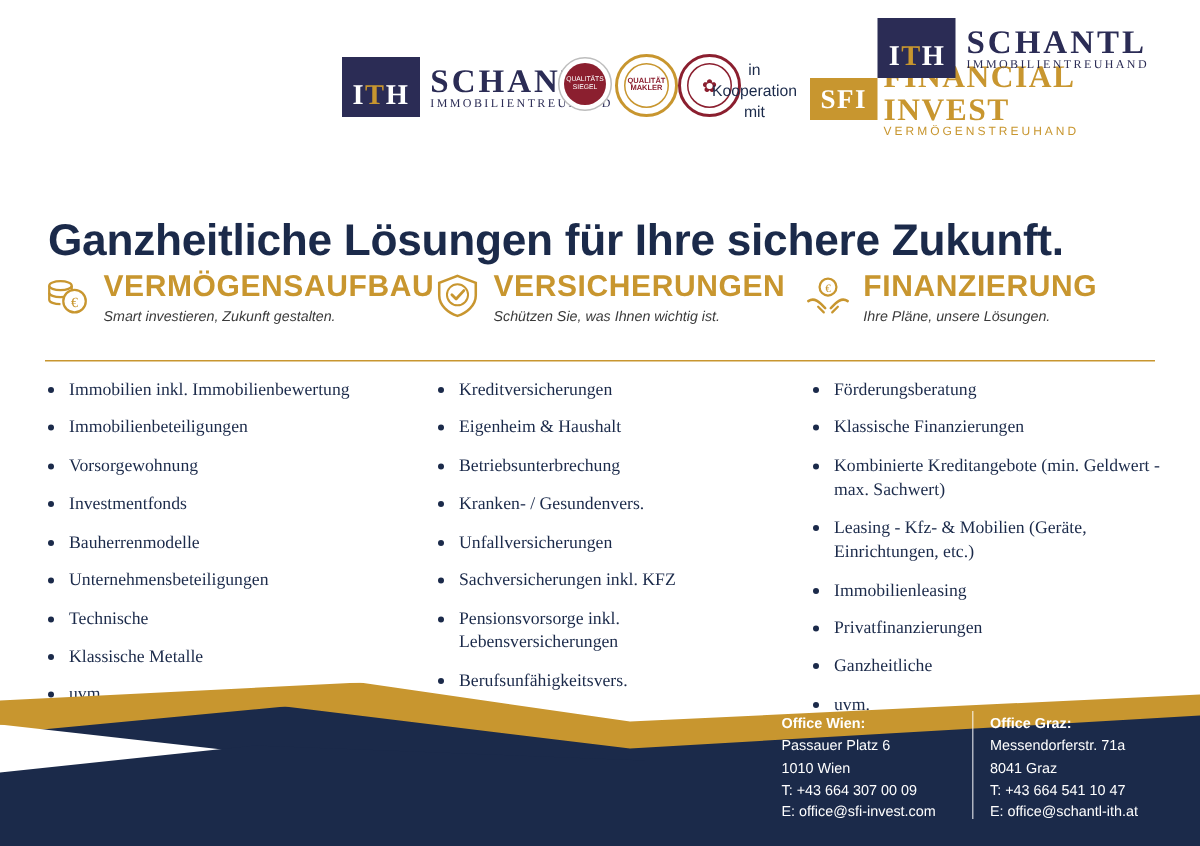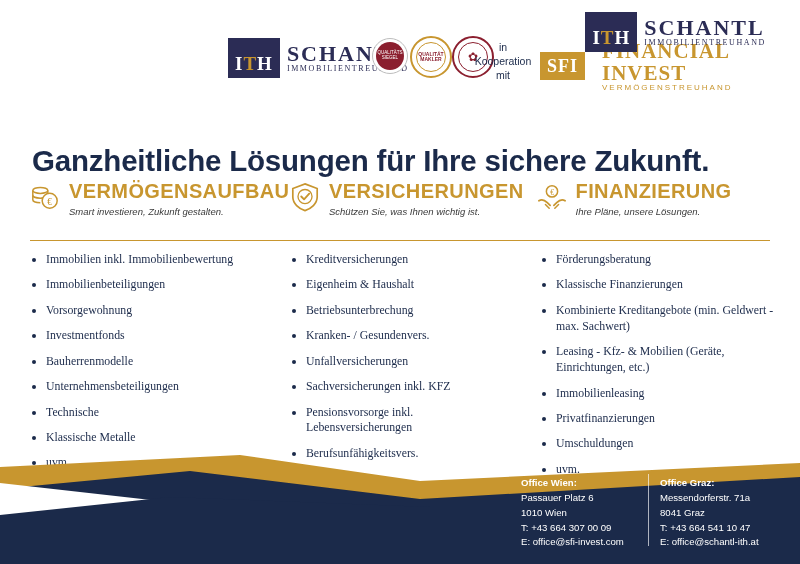--- a/index.html
+++ b/index.html
@@ -38,21 +38,21 @@
   .seal2{left:410px;top:36px;width:38px;height:38px;background:#ffffff;border:2px solid #c8962f;}
   .seal2 .in{position:absolute;inset:4px;border-radius:50%;border:1px solid #c8962f;display:flex;align-items:center;justify-content:center;color:#8b1f2f;font-size:5px;text-align:center;line-height:1.05;font-weight:bold;}
   .seal3{left:452px;top:36px;width:38px;height:38px;background:#ffffff;border:2px solid #8b1f2f;}
   .seal3 .in{position:absolute;inset:4px;border-radius:50%;border:1px solid #8b1f2f;display:flex;align-items:center;justify-content:center;color:#8b1f2f;font-size:12px;}
 
   .kooperation{
     position:absolute;left:472px;top:40px;width:62px;text-align:center;
     font-size:10.5px;color:#1b2a4a;line-height:1.35;
   }
 
-  .sfi-block{position:absolute;left:540px;top:40px;display:flex;align-items:center;gap:17px;}
+  .sfi-block{position:absolute;left:540px;top:40px;display:flex;align-items:center;gap:4px;}
   .sfi-badge{background:#c8962f;color:#ffffff;font-weight:bold;font-size:18px;
     font-family:"Liberation Serif", serif;letter-spacing:1px;padding:5px 7px;line-height:1;}
   .fin-txt{line-height:1.05;}
   .fin-txt .f1{font-size:21px;font-weight:bold;letter-spacing:1px;color:#c8962f;font-family:"Liberation Serif", serif;}
   .fin-txt .f2{font-size:8px;letter-spacing:2px;color:#c8962f;}
 
   .logo-ith-corner{position:absolute;right:34px;top:12px;display:flex;align-items:center;gap:7px;}
 
   
   .headline{
@@ -220,21 +220,21 @@
     <li>uvm.</li>
   </ul>
 
   <ul class="list l3">
     <li>Förderungsberatung</li>
     <li>Klassische Finanzierungen</li>
     <li>Kombinierte Kreditangebote (min. Geldwert - max. Sachwert)</li>
     <li>Leasing - Kfz- &amp; Mobilien (Geräte, Einrichtungen, etc.)</li>
     <li>Immobilienleasing</li>
     <li>Privatfinanzierungen</li>
-    <li>Umschuldungen</li>
+    <li>Ganzheitliche</li>
     <li>uvm.</li>
   </ul>
 
   <div class="footer">
     <div class="f-gold"></div>
     <div class="f-navy"></div>
     <div class="f-white-wedge"></div>
     <div class="f-navy2"></div>
   </div>
 

